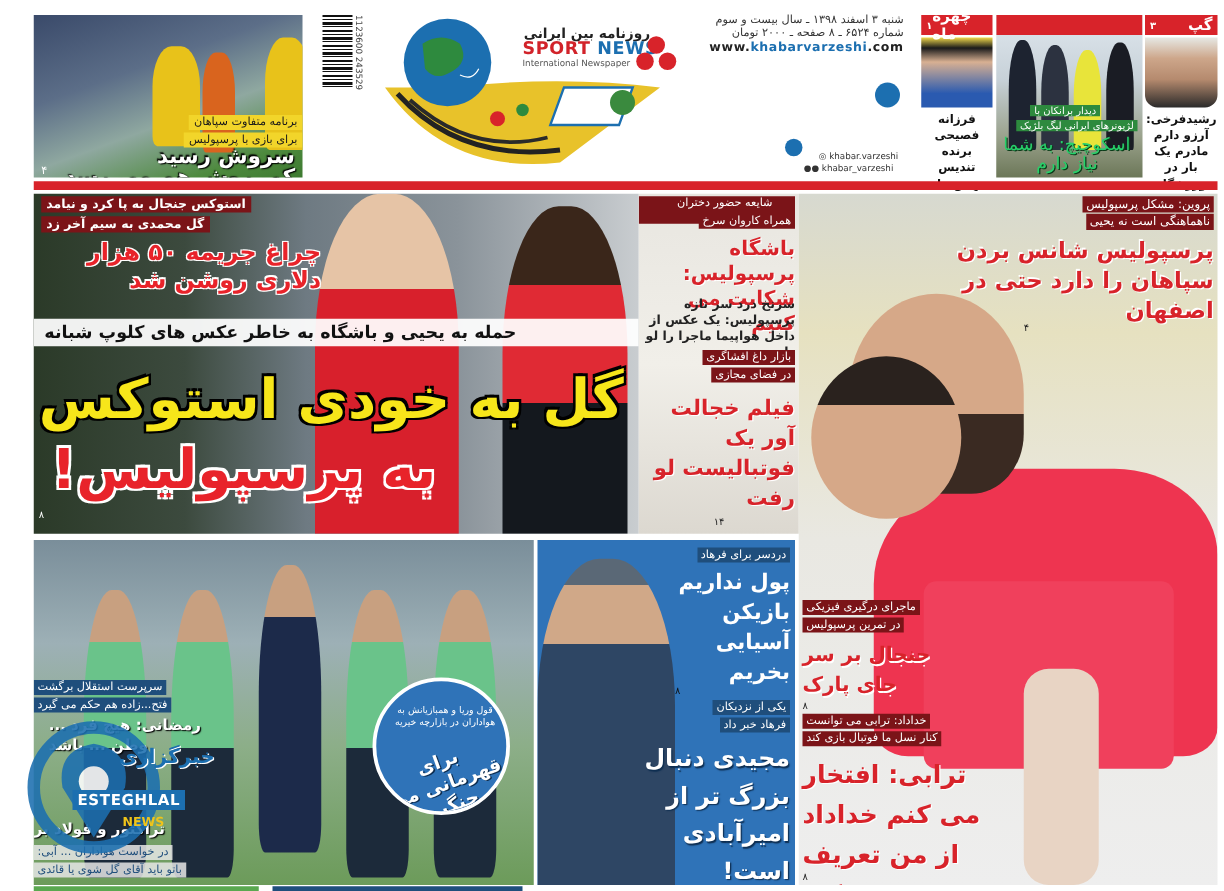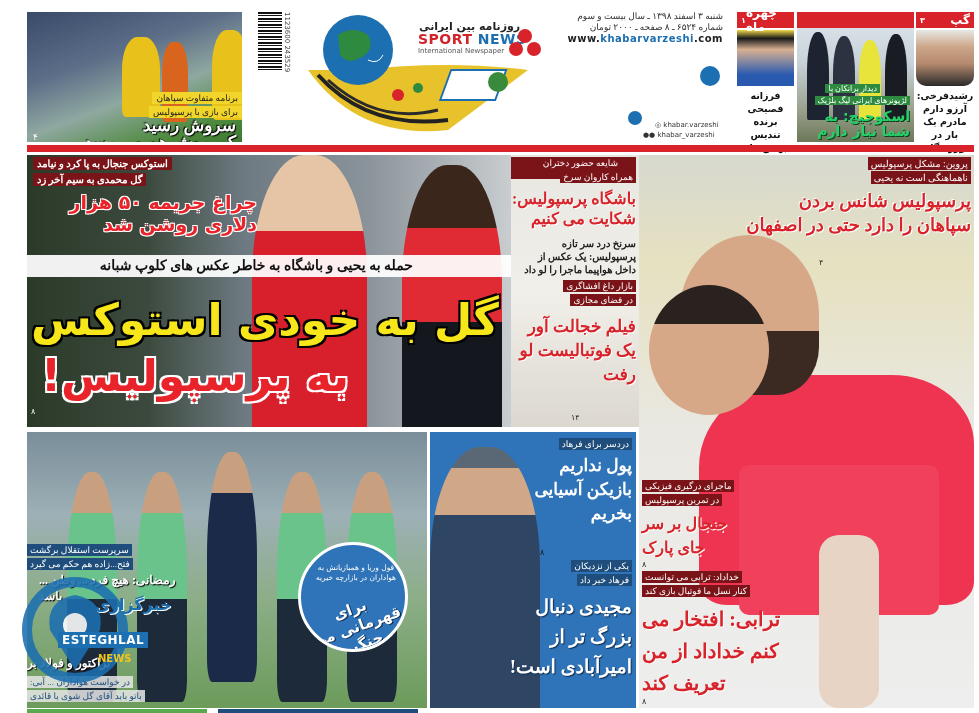--- a/index.html
+++ b/index.html
@@ -1,19 +1,19 @@
 <!DOCTYPE html>
 <html><head>
 <meta charset="utf-8">
 <style>
   * { box-sizing: border-box; margin: 0; padding: 0; }
   html, body { width: 979px; height: 713px; overflow: hidden; background: #ffffff; }
   body { position: relative; font-family: "DejaVu Sans", sans-serif; }
   .abs { position: absolute; }
-  .rtl { direction: rtl; text-align: right; font-family: Liberation Serif, serif; }
+  .rtl { direction: rtl; text-align: right; }
 
   
   .top-photo { left: 27px; top: 12px; width: 215px; height: 130px;
     background: linear-gradient(160deg, #3a4a6a 0%, #5c6e88 35%, #8fa8a0 60%, #4e8a3e 85%, #3d7a30 100%); overflow: hidden; }
   .top-photo .player { position: absolute; border-radius: 40% 40% 10% 10%; }
   .tp-p1 { left: 95px; top: 25px; width: 38px; height: 80px; background: #e8c21a; }
   .tp-p2 { left: 135px; top: 30px; width: 26px; height: 80px; background: #d9641e; }
   .tp-p3 { left: 185px; top: 18px; width: 36px; height: 90px; background: #e8c21a; }
   .tp-kick-bg { right: 0; top: 80px; background: #f2d52a; padding: 1px 4px; font-size: 9px; color:#1a1a1a; }
   .tp-kick-bg2 { right: 0; top: 94px; background: #f2d52a; padding: 1px 4px; font-size: 9px; color:#1a1a1a; }
@@ -44,21 +44,21 @@
   .box-face { left: 737px; top: 12px; width: 57px; height: 130px; }
   .box-mid { left: 797px; top: 12px; width: 117px; height: 130px;
     background: linear-gradient(180deg, #dfe7ee 0%, #c7d1d8 40%, #9aa28c 75%, #6c7758 100%); overflow:hidden; }
   .box-hdr { height: 16px; background: #d8232a; color: #fff; font-weight: bold; font-size: 12px; padding: 0 4px; display:flex; justify-content: space-between; align-items:center; }
   .box-hdr .pg { font-size: 8px; }
   .box-photo { height: 56px; margin-top: 2px; }
   .box-text { font-size: 9.5px; line-height: 13px; color: #111; text-align: center; direction: rtl; padding-top: 3px; font-weight: bold; }
   .mid-fig { position: absolute; bottom: 22px; width: 22px; border-radius: 45% 45% 5% 5%; }
   .mid-tag1 { right: 34px; top: 72px; background: #2d8a3e; color: #fff; font-size: 8px; padding: 0 3px; }
   .mid-tag2 { right: 4px; top: 84px; background: #2d8a3e; color: #fff; font-size: 8px; padding: 0 3px; }
-  .mid-head { right: 4px; top: 97px; font-size: 14px; font-weight: bold; color: #27d16a; line-height: 15px; text-shadow: 1px 1px 0 #0a3d1a; text-align:right; direction: rtl; }
+  .mid-head { right: 4px; top: 97px; font-size: 14px; font-weight: normal; color: #27d16a; line-height: 15px; text-shadow: 1px 1px 0 #0a3d1a; text-align:center; direction: rtl; }
 
   .red-rule { left: 27px; top: 145px; width: 947px; height: 7px; background: #d8232a; }
 
   
   .main-story { left: 27px; top: 155px; width: 484px; height: 272px;
     background: linear-gradient(90deg, #2b3a28 0%, #3c4a3e 25%, #6e7a82 45%, #8a939a 70%, #c9cdd0 100%); overflow: hidden; }
   .ms-person1 { left: 225px; top: 0; width: 115px; height: 272px; background: linear-gradient(180deg, #e6c4a6 0 28%, #d8202c 28% 100%); border-radius: 45% 45% 0 0; }
   .ms-person2 { left: 375px; top: 10px; width: 100px; height: 262px; background: linear-gradient(180deg, #3a261a 0 24%, #e02a34 24% 60%, #14181e 60% 100%); border-radius: 45% 45% 0 0; }
   .ms-kick1 { left: 6px; top: 2px; background: #7b1418; color: #fff; font-size: 10px; font-weight: bold; padding: 1px 4px; }
   .ms-kick2 { left: 6px; top: 18px; background: #7b1418; color: #fff; font-size: 10px; font-weight: bold; padding: 1px 4px; }

